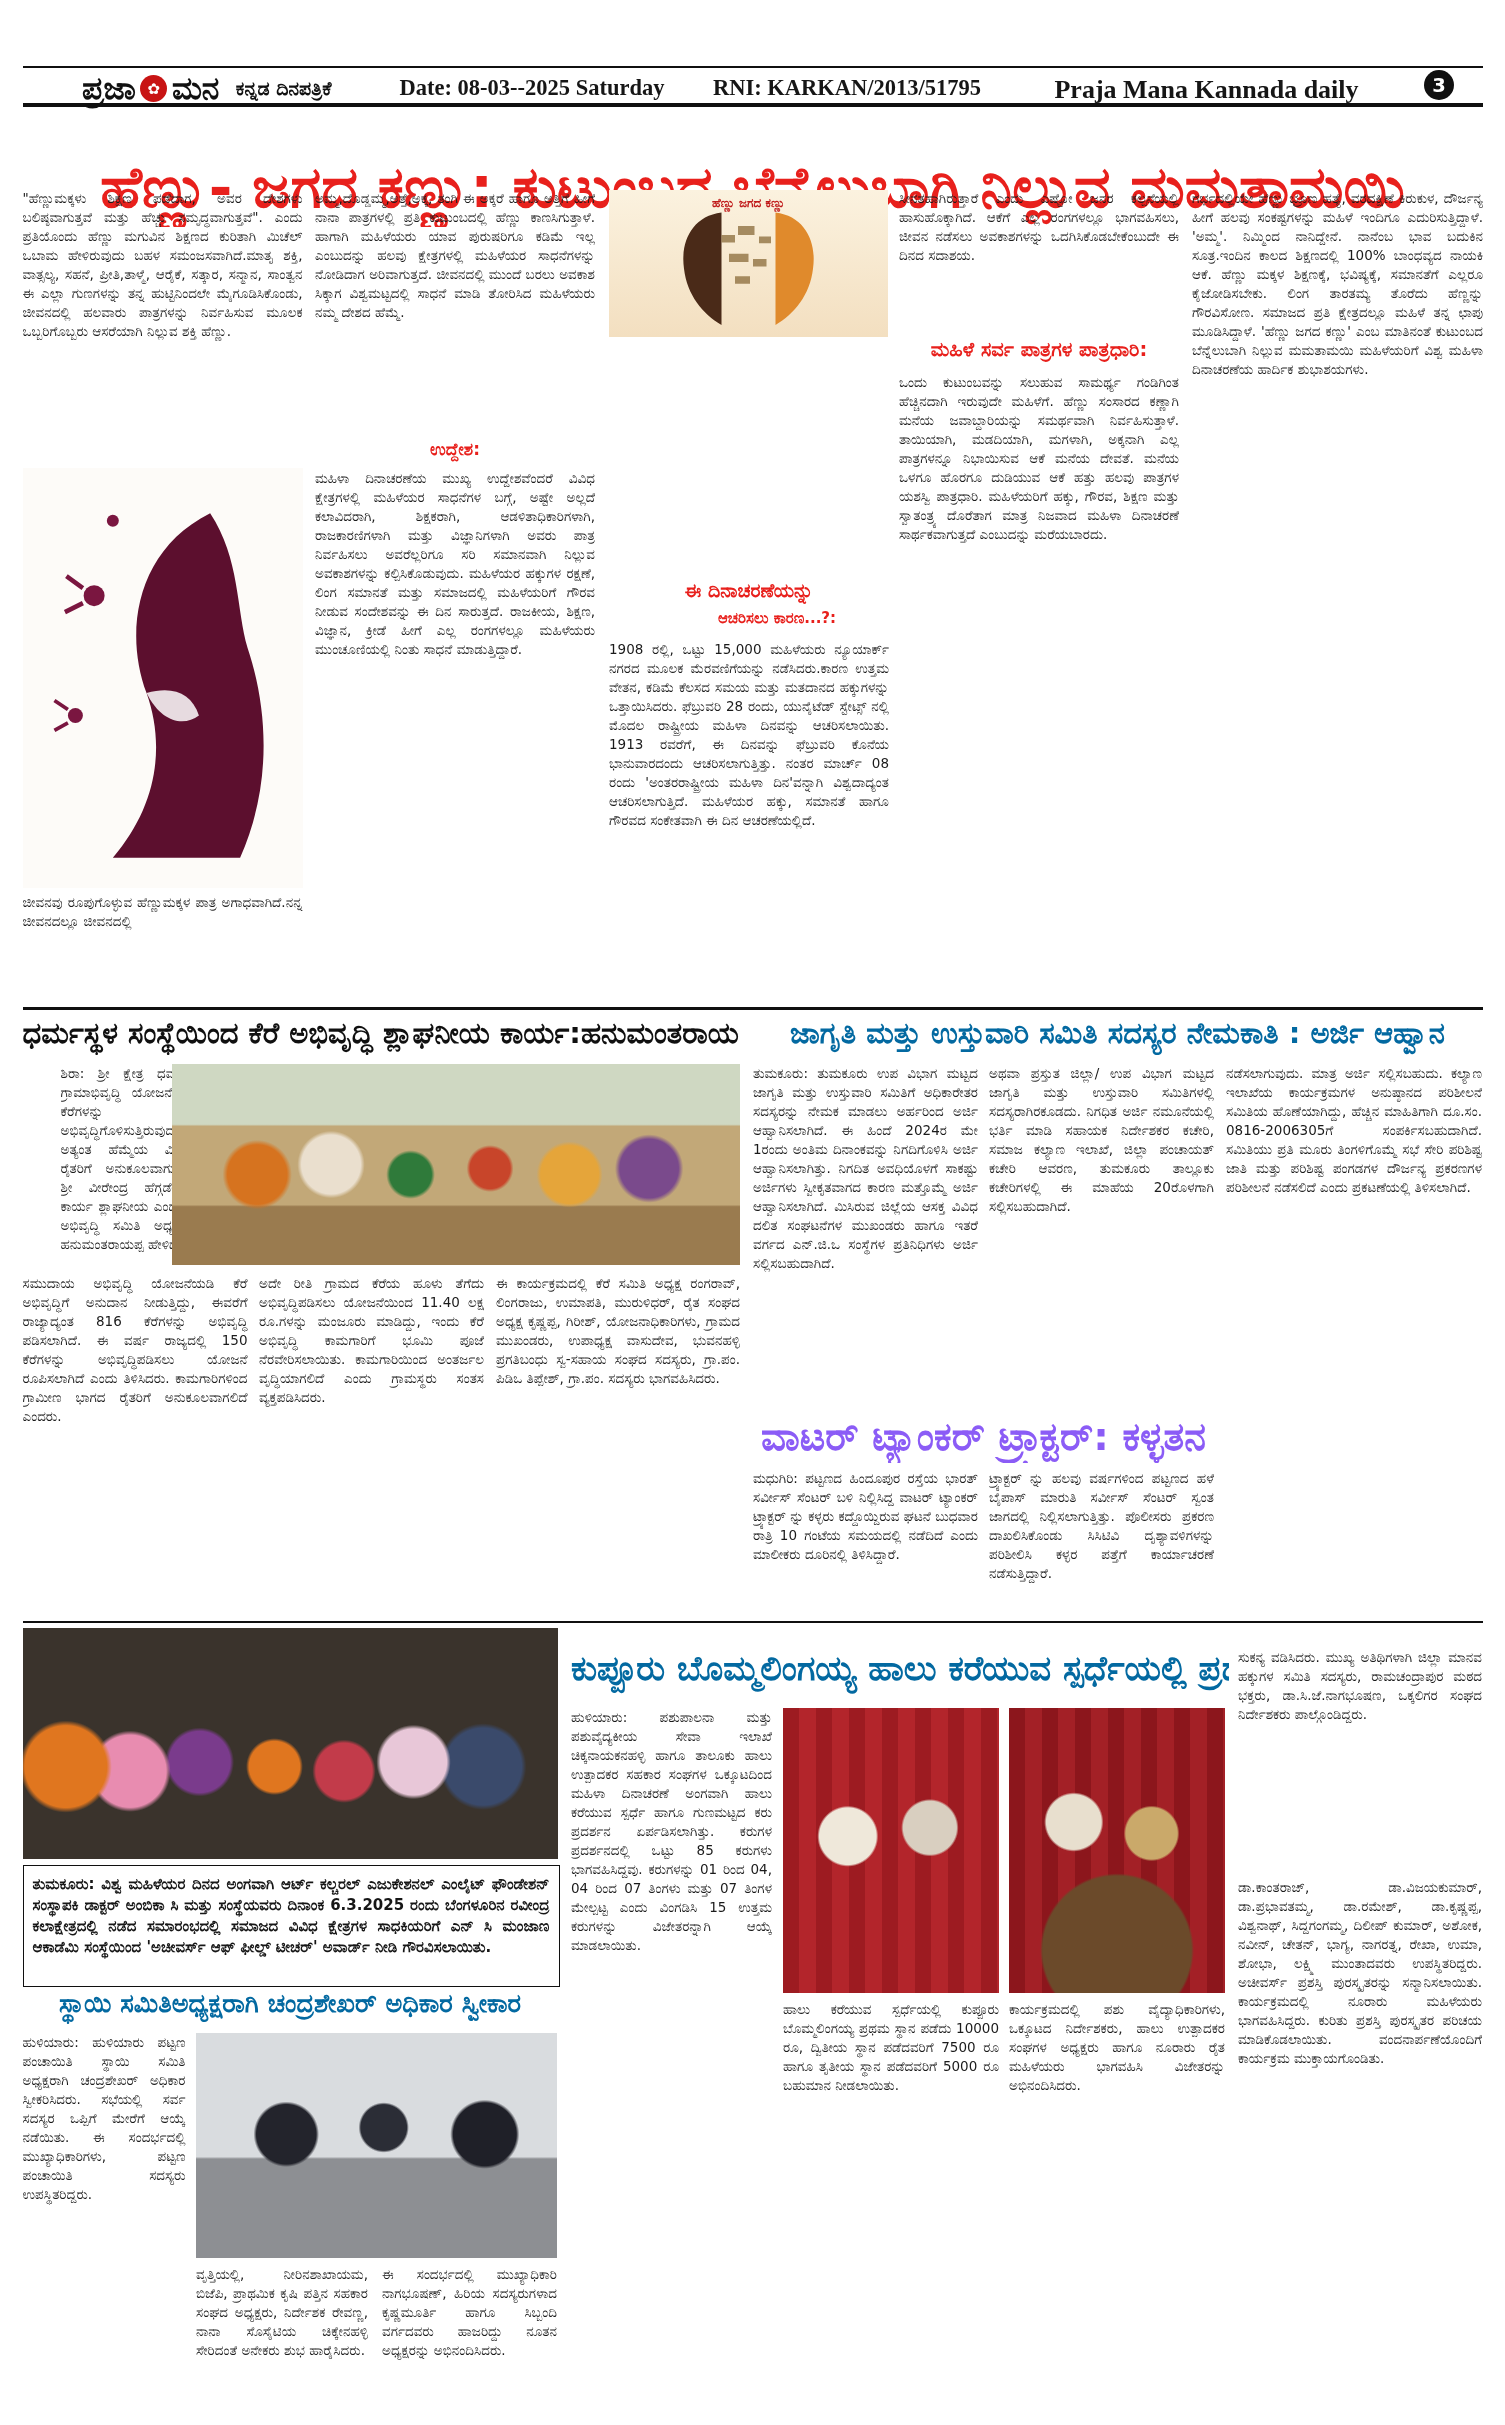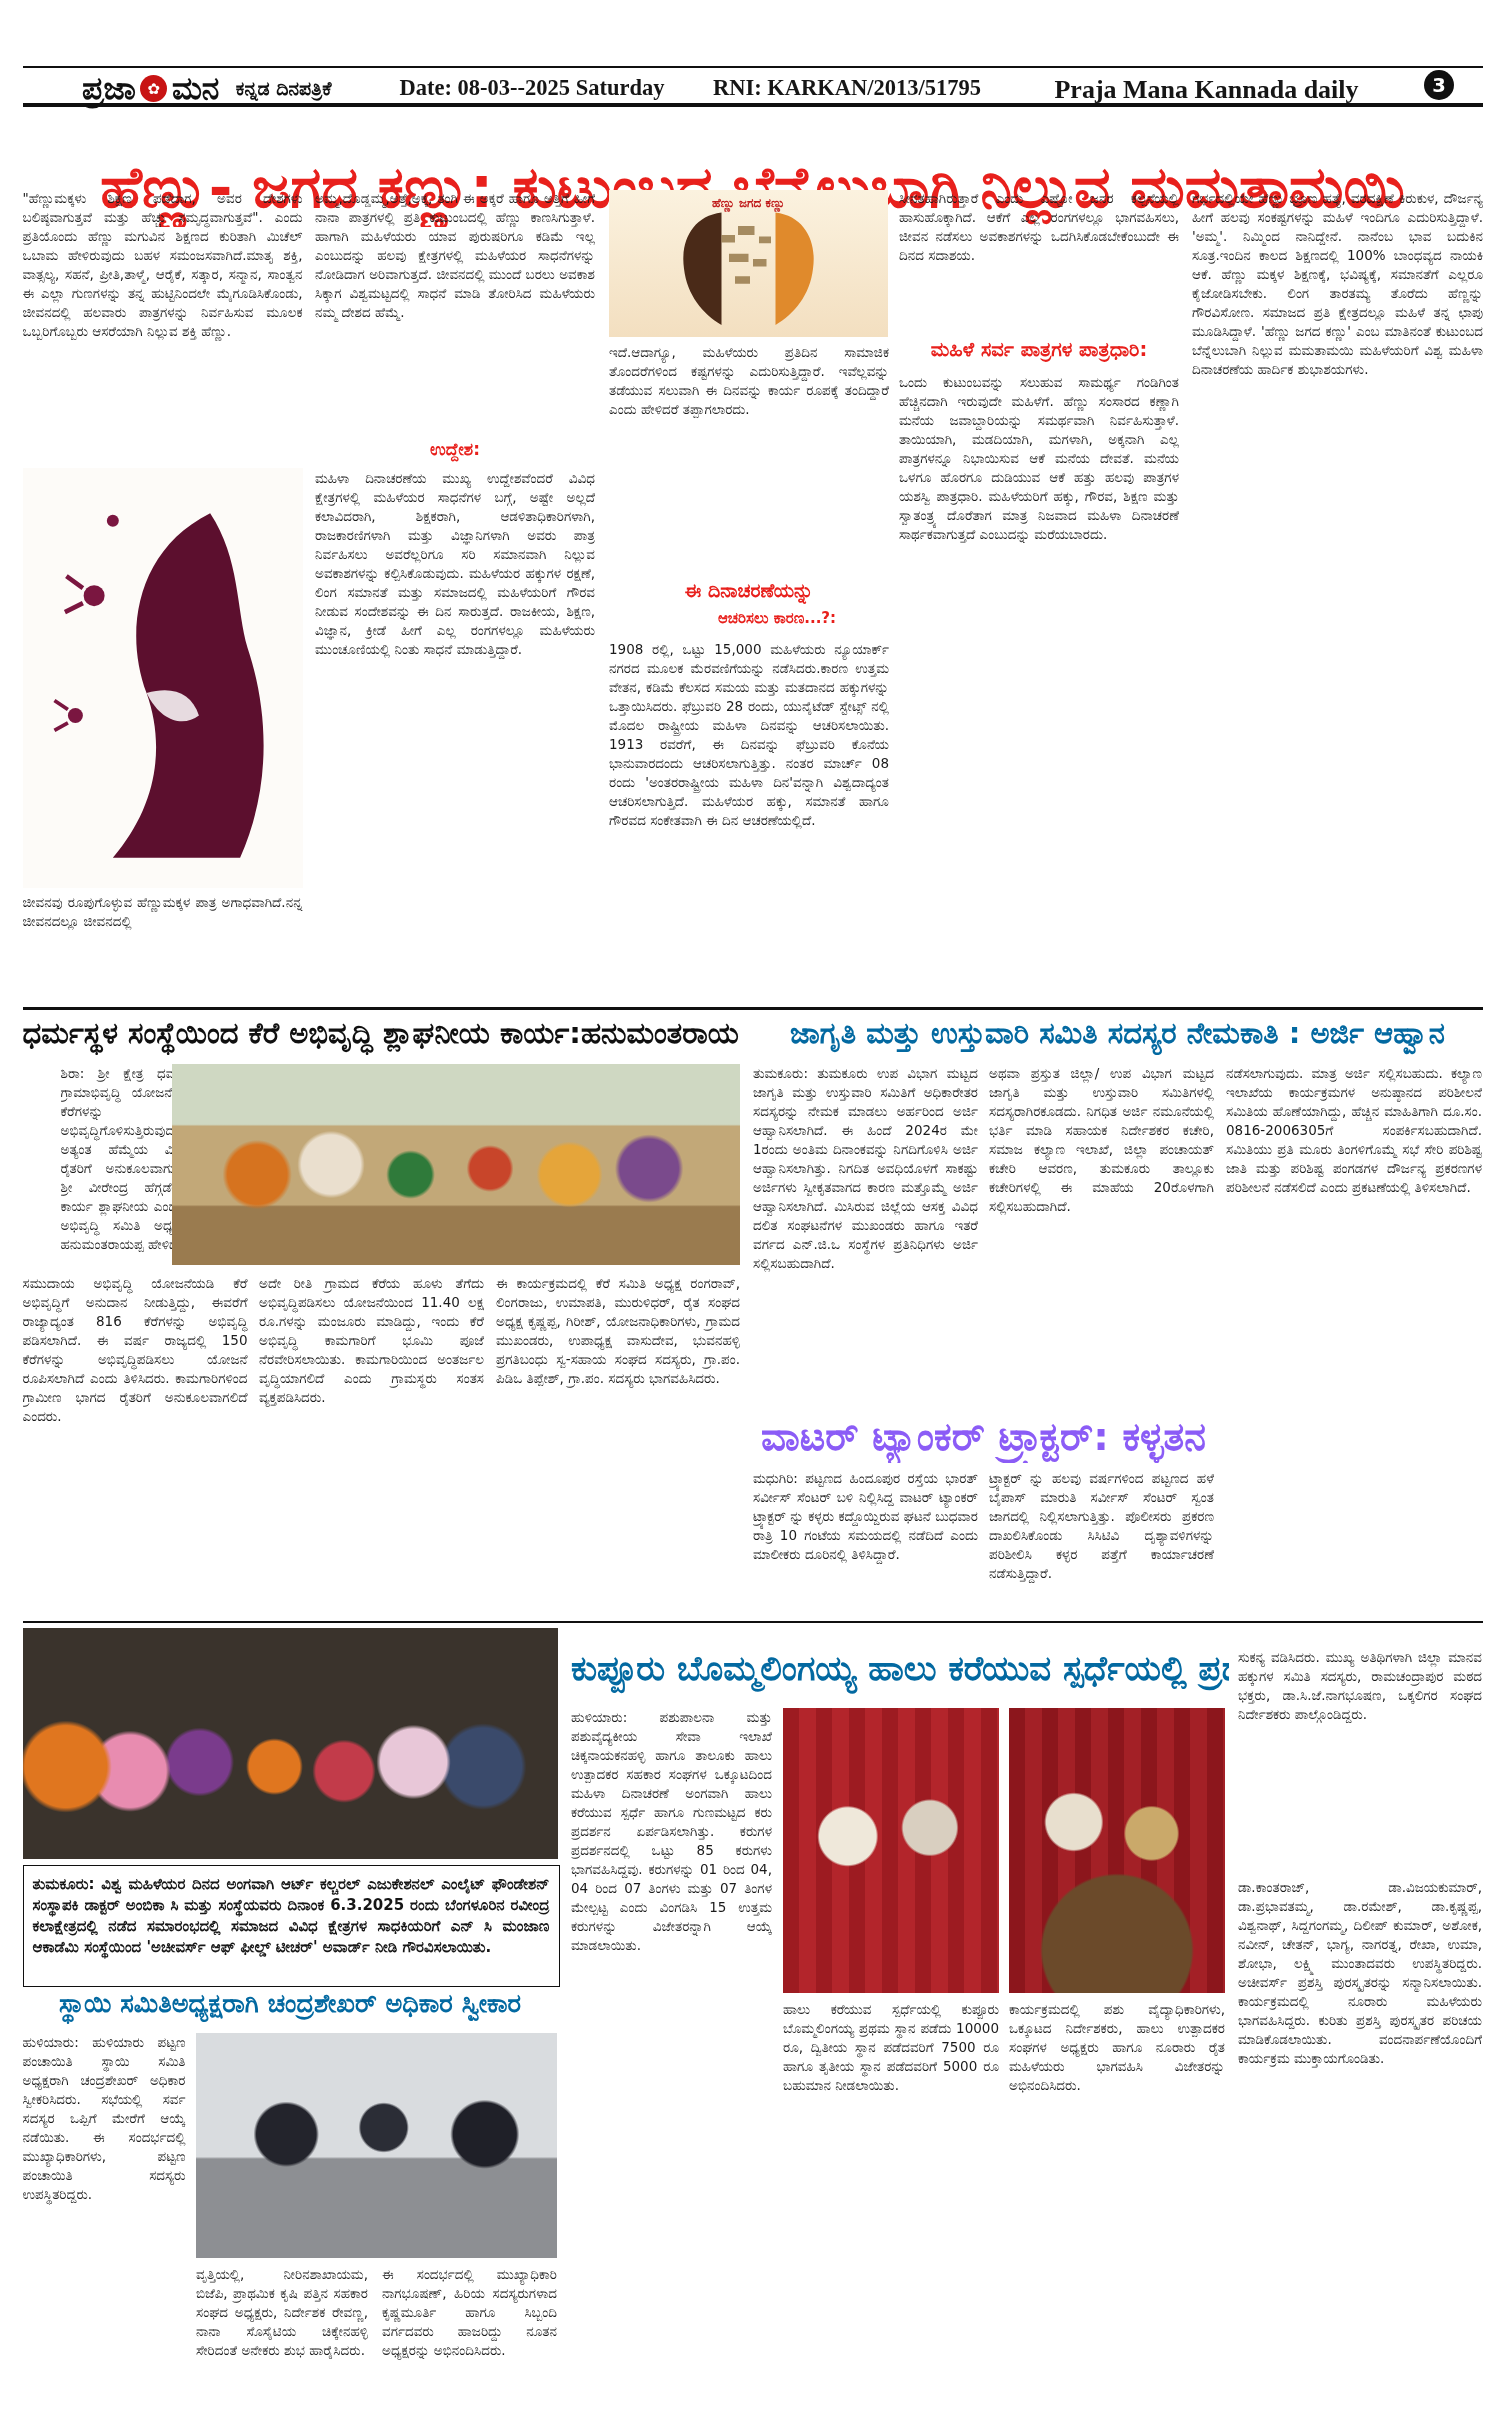--- a/index.html
+++ b/index.html
@@ -64,21 +64,20 @@
         <rect x="150" y="60" width="18" height="10"></rect>
           <rect x="172" y="48" width="22" height="12"></rect>
         <rect x="200" y="62" width="16" height="9"></rect>
           <rect x="160" y="85" width="26" height="11"></rect>
         <rect x="192" y="92" width="18" height="10"></rect>
           <rect x="168" y="115" width="20" height="10"></rect>
       </g>
       <text x="186" y="22" text-anchor="middle" font-size="16" fill="#c01a1a" font-weight="bold">ಹೆಣ್ಣು ಜಗದ ಕಣ್ಣು</text>
     </svg>
   </div>
-  <div class="abs body-txt" style="left:609px;top:343px;width:280px;height:229px;">ಇದೆ.ಆದಾಗ್ಯೂ, ಮಹಿಳೆಯರು ಪ್ರತಿದಿನ ಸಾಮಾಜಿಕ ತೊಂದರೆಗಳಿಂದ ಕಷ್ಟಗಳನ್ನು ಎದುರಿಸುತ್ತಿದ್ದಾರೆ. ಇವೆಲ್ಲವನ್ನು ತಡೆಯುವ ಸಲುವಾಗಿ ಈ ದಿನವನ್ನು ಕಾರ್ಯ ರೂಪಕ್ಕೆ ತಂದಿದ್ದಾರೆ ಎಂದು ಹೇಳಿದರೆ ತಪ್ಪಾಗಲಾರದು.</div>
   <div class="abs subhead" style="left:609px;top:579px;width:280px;height:25.5px;font-size:19px;">ಈ ದಿನಾಚರಣೆಯನ್ನು</div>
   <div class="abs subhead" style="left:637px;top:607px;width:280px;height:25.5px;font-size:15px;">ಆಚರಿಸಲು ಕಾರಣ...?:</div>
   <div class="abs body-txt" style="left:609px;top:640px;width:280px;height:363px;">1908 ರಲ್ಲಿ, ಒಟ್ಟು 15,000 ಮಹಿಳೆಯರು ನ್ಯೂಯಾರ್ಕ್ ನಗರದ ಮೂಲಕ ಮೆರವಣಿಗೆಯನ್ನು ನಡೆಸಿದರು.ಕಾರಣ ಉತ್ತಮ ವೇತನ, ಕಡಿಮೆ ಕೆಲಸದ ಸಮಯ ಮತ್ತು ಮತದಾನದ ಹಕ್ಕುಗಳನ್ನು ಒತ್ತಾಯಿಸಿದರು. ಫೆಬ್ರುವರಿ 28 ರಂದು, ಯುನೈಟೆಡ್ ಸ್ಟೇಟ್ಸ್ ನಲ್ಲಿ ಮೊದಲ ರಾಷ್ಟ್ರೀಯ ಮಹಿಳಾ ದಿನವನ್ನು ಆಚರಿಸಲಾಯಿತು. 1913 ರವರೆಗೆ, ಈ ದಿನವನ್ನು ಫೆಬ್ರುವರಿ ಕೊನೆಯ ಭಾನುವಾರದಂದು ಆಚರಿಸಲಾಗುತ್ತಿತ್ತು. ನಂತರ ಮಾರ್ಚ್ 08 ರಂದು 'ಅಂತರರಾಷ್ಟ್ರೀಯ ಮಹಿಳಾ ದಿನ'ವನ್ನಾಗಿ ವಿಶ್ವದಾದ್ಯಂತ ಆಚರಿಸಲಾಗುತ್ತಿದೆ. ಮಹಿಳೆಯರ ಹಕ್ಕು, ಸಮಾನತೆ ಹಾಗೂ ಗೌರವದ ಸಂಕೇತವಾಗಿ ಈ ದಿನ ಆಚರಣೆಯಲ್ಲಿದೆ.</div>
 
   <div class="abs body-txt" style="left:899px;top:189px;width:280px;height:147px;">ಸೀನತಹಾಗಿರುತ್ತಾರೆ ಎಂದು ಎಷ್ಟೋ ಜನರ ಕಲ್ಪನೆಯಲ್ಲಿ ಹಾಸುಹೊಕ್ಕಾಗಿದೆ. ಆಕೆಗೆ ಎಲ್ಲ ರಂಗಗಳಲ್ಲೂ ಭಾಗವಹಿಸಲು, ಜೀವನ ನಡೆಸಲು ಅವಕಾಶಗಳನ್ನು ಒದಗಿಸಿಕೊಡಬೇಕೆಂಬುದೇ ಈ ದಿನದ ಸದಾಶಯ.</div>
   <div class="abs subhead" style="left:899px;top:339px;width:280px;height:28.5px;font-size:19.5px;">ಮಹಿಳೆ ಸರ್ವ ಪಾತ್ರಗಳ ಪಾತ್ರಧಾರಿ:</div>
   <div class="abs body-txt" style="left:899px;top:373px;width:280px;height:630px;">ಒಂದು ಕುಟುಂಬವನ್ನು ಸಲುಹುವ ಸಾಮರ್ಥ್ಯ ಗಂಡಿಗಿಂತ ಹೆಚ್ಚಿನದಾಗಿ ಇರುವುದೇ ಮಹಿಳೆಗೆ. ಹೆಣ್ಣು ಸಂಸಾರದ ಕಣ್ಣಾಗಿ ಮನೆಯ ಜವಾಬ್ದಾರಿಯನ್ನು ಸಮರ್ಥವಾಗಿ ನಿರ್ವಹಿಸುತ್ತಾಳೆ. ತಾಯಿಯಾಗಿ, ಮಡದಿಯಾಗಿ, ಮಗಳಾಗಿ, ಅಕ್ಕನಾಗಿ ಎಲ್ಲ ಪಾತ್ರಗಳನ್ನೂ ನಿಭಾಯಿಸುವ ಆಕೆ ಮನೆಯ ದೇವತೆ. ಮನೆಯ ಒಳಗೂ ಹೊರಗೂ ದುಡಿಯುವ ಆಕೆ ಹತ್ತು ಹಲವು ಪಾತ್ರಗಳ ಯಶಸ್ವಿ ಪಾತ್ರಧಾರಿ. ಮಹಿಳೆಯರಿಗೆ ಹಕ್ಕು, ಗೌರವ, ಶಿಕ್ಷಣ ಮತ್ತು ಸ್ವಾತಂತ್ರ್ಯ ದೊರೆತಾಗ ಮಾತ್ರ ನಿಜವಾದ ಮಹಿಳಾ ದಿನಾಚರಣೆ ಸಾರ್ಥಕವಾಗುತ್ತದೆ ಎಂಬುದನ್ನು ಮರೆಯಬಾರದು.</div>
 
   <div class="abs body-txt" style="left:1192px;top:189px;width:291px;height:814px;">ಗರ್ಭದಲ್ಲಿಯೇ ಹೆಣ್ಣು ಭ್ರೂಣ ಹತ್ಯೆ, ವರದಕ್ಷಿಣೆ ಕಿರುಕುಳ, ದೌರ್ಜನ್ಯ ಹೀಗೆ ಹಲವು ಸಂಕಷ್ಟಗಳನ್ನು ಮಹಿಳೆ ಇಂದಿಗೂ ಎದುರಿಸುತ್ತಿದ್ದಾಳೆ. 'ಅಮ್ಮ'. ನಿಮ್ಮಿಂದ ನಾನಿದ್ದೇನೆ. ನಾನೆಂಬ ಭಾವ ಬದುಕಿನ ಸೂತ್ರ.ಇಂದಿನ ಕಾಲದ ಶಿಕ್ಷಣದಲ್ಲಿ 100% ಬಾಂಧವ್ಯದ ನಾಯಕಿ ಆಕೆ. ಹೆಣ್ಣು ಮಕ್ಕಳ ಶಿಕ್ಷಣಕ್ಕೆ, ಭವಿಷ್ಯಕ್ಕೆ, ಸಮಾನತೆಗೆ ಎಲ್ಲರೂ ಕೈಜೋಡಿಸಬೇಕು. ಲಿಂಗ ತಾರತಮ್ಯ ತೊರೆದು ಹೆಣ್ಣನ್ನು ಗೌರವಿಸೋಣ. ಸಮಾಜದ ಪ್ರತಿ ಕ್ಷೇತ್ರದಲ್ಲೂ ಮಹಿಳೆ ತನ್ನ ಛಾಪು ಮೂಡಿಸಿದ್ದಾಳೆ. 'ಹೆಣ್ಣು ಜಗದ ಕಣ್ಣು' ಎಂಬ ಮಾತಿನಂತೆ ಕುಟುಂಬದ ಬೆನ್ನೆಲುಬಾಗಿ ನಿಲ್ಲುವ ಮಮತಾಮಯಿ ಮಹಿಳೆಯರಿಗೆ ವಿಶ್ವ ಮಹಿಳಾ ದಿನಾಚರಣೆಯ ಹಾರ್ದಿಕ ಶುಭಾಶಯಗಳು.</div>
 

